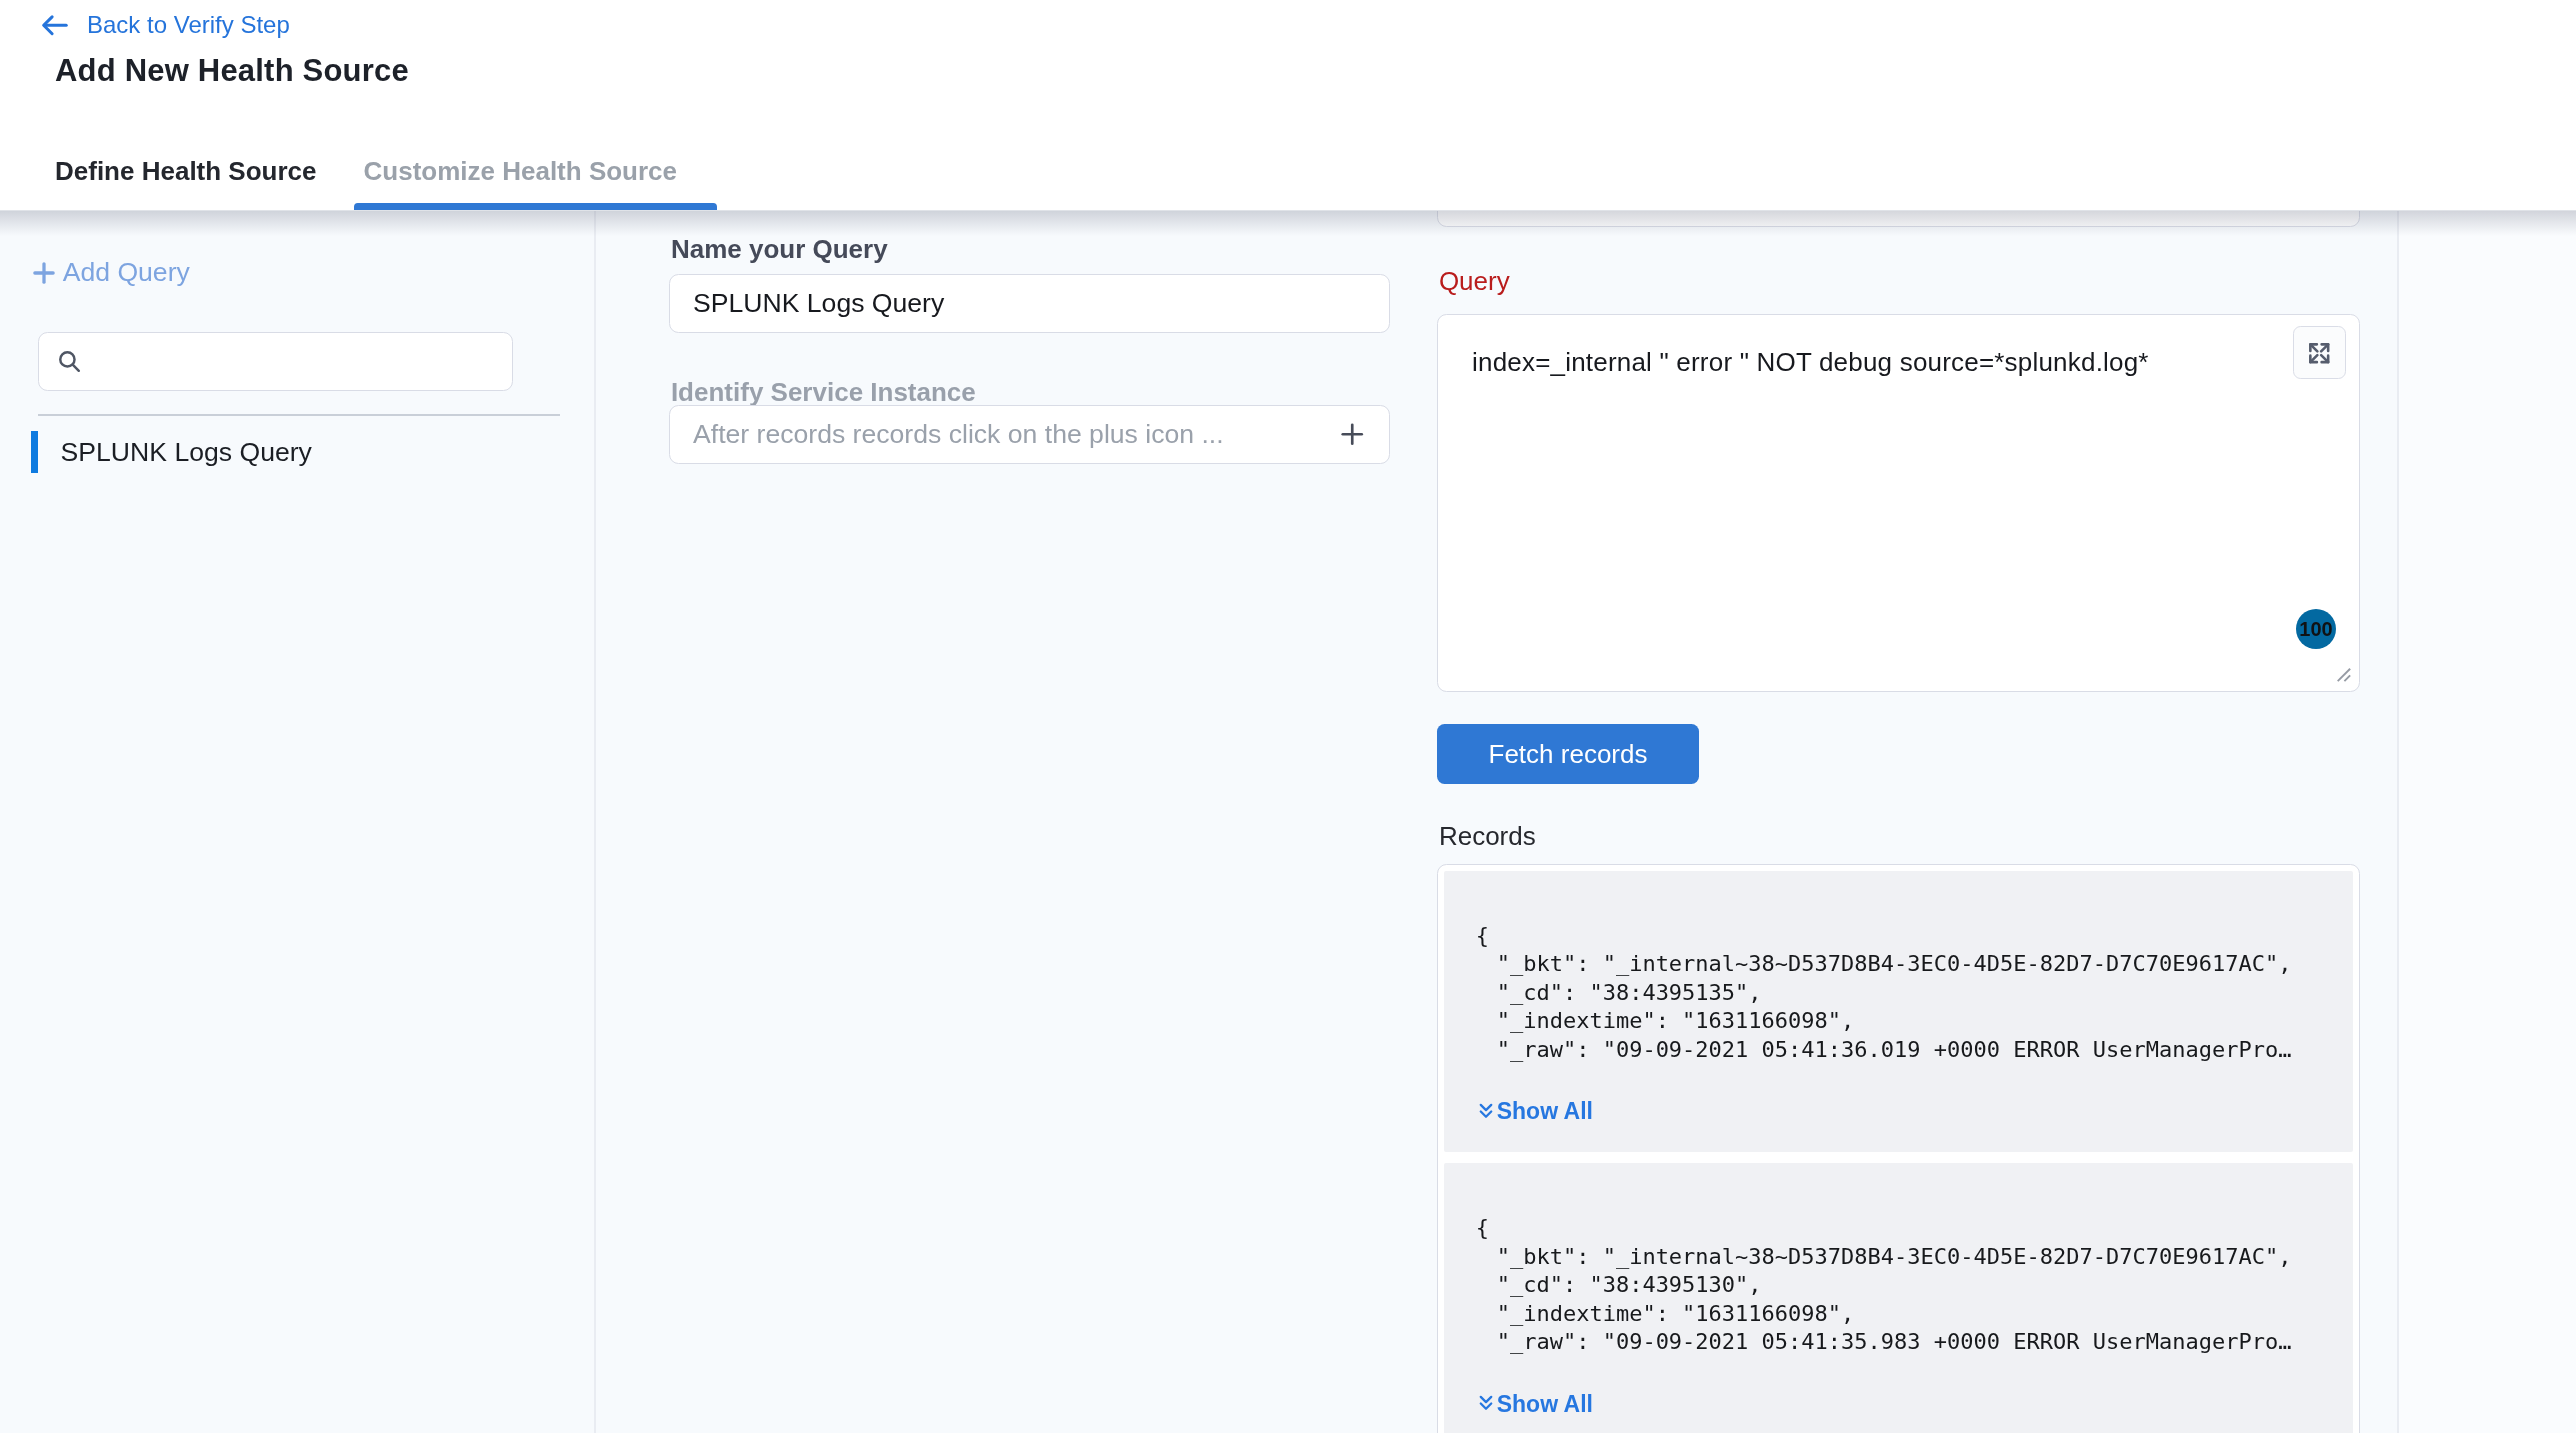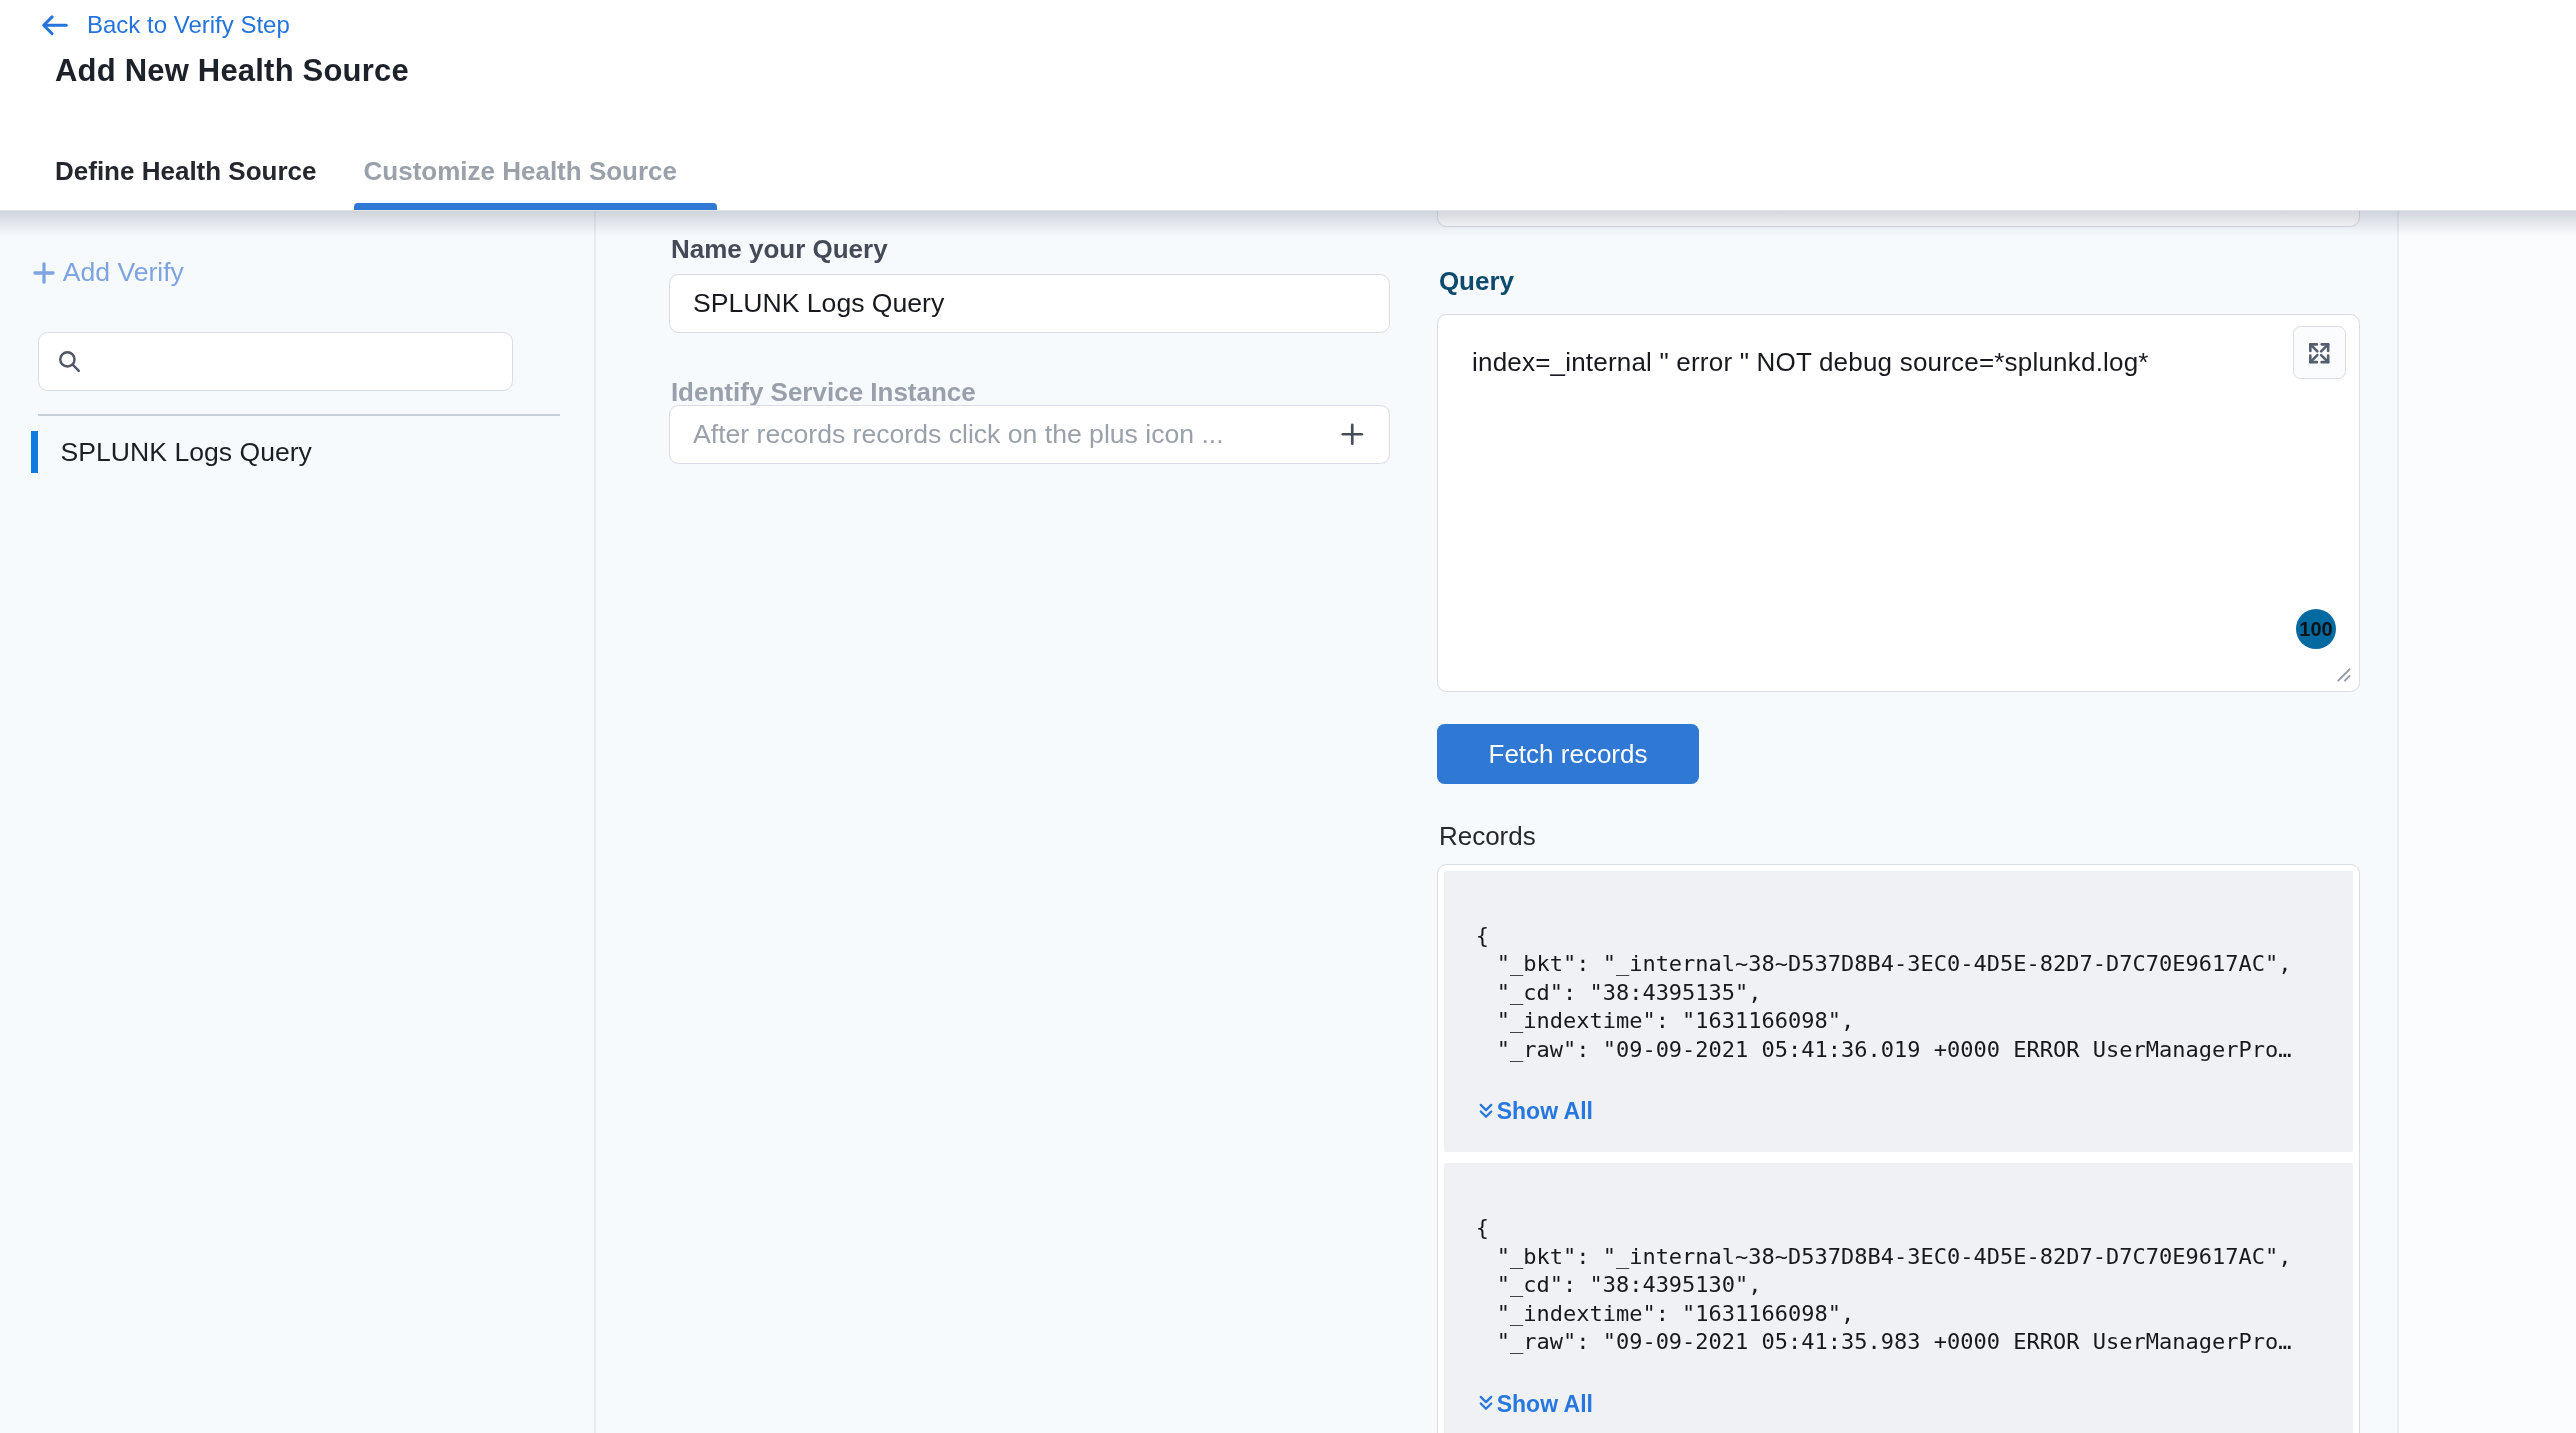--- a/index.html
+++ b/index.html
@@ -44,21 +44,21 @@
   .input .val{font-size:26.6px;color:#17191e;}
   .input .ph{font-size:26.6px;color:#9aa1ab;flex:1;}
   .input .plus-btn{cursor:pointer;display:flex;align-items:center;}
 
   
   .col-right{position:absolute;left:1437px;top:0;width:923px;}
   .partial-input{position:absolute;left:0;top:-9.5px;width:923px;height:25px;background:#fff;border:1.9px solid #d9dce6;
                  border-radius:0 0 9.5px 9.5px;box-sizing:border-box;overflow:hidden;}
   .partial-input::before{content:"";position:absolute;left:0;top:0;width:100%;height:7.6px;
                  background:linear-gradient(rgba(110,115,135,.22),rgba(110,115,135,0));}
-  .query-label{position:absolute;left:1.9px;top:55px;font-size:26px;font-weight:700;color:#0c4a6e;}
+  .query-label{position:absolute;left:1.9px;top:55px;font-size:26px;font-weight:400;color:#b91c1c;}
   .query-box{position:absolute;left:0;top:103px;width:923px;height:378px;background:#fff;border:1.9px solid #d9dce6;
              border-radius:9.5px;box-sizing:border-box;}
   .query-text{position:absolute;left:34px;top:32px;font-size:26px;color:#17191e;letter-spacing:0.2px;}
   .expand-btn{position:absolute;right:13.3px;top:11.4px;width:53px;height:53px;background:#fbfcfd;border:1.9px solid #dadde7;
               border-radius:7.6px;box-sizing:border-box;display:flex;align-items:center;justify-content:center;cursor:pointer;padding:0;}
   .count-badge{position:absolute;right:23px;top:294px;width:40px;height:40px;border-radius:50%;background:#0369a1;
                display:flex;align-items:center;justify-content:center;font-size:20px;font-weight:700;color:#101214;}
   .resize-handle{position:absolute;right:5.7px;bottom:3.8px;}
   .fetch-btn{position:absolute;left:0;top:513px;width:262px;height:60px;background:#2f78d4;color:#fff;border:none;
              border-radius:7.6px;font-size:26px;font-weight:500;font-family:inherit;cursor:pointer;}
@@ -105,21 +105,21 @@
     <div class="sidebar">
       <div class="add-query">
         <span style="display:flex;">
           <svg width="26" height="26" viewBox="0 0 27 27">
               <g stroke="#7da4e0" stroke-width="3.4" stroke-linecap="round">
                 <line x1="13.5" y1="4" x2="13.5" y2="23"></line>
                 <line x1="4" y1="13.5" x2="23" y2="13.5"></line>
               </g>
             </svg>
         </span>
-        <span class="lbl">Add Verify</span>
+        <span class="lbl">Add Query</span>
       </div>
       <div class="searchbox">
         <span style="display:flex;">
           <svg width="26.6" height="26.6" viewBox="0 0 28 28">
               <g stroke="#4f5664" stroke-width="2.6" fill="none" stroke-linecap="round">
                 <circle cx="12" cy="12" r="7.5"></circle>
                 <line x1="17.6" y1="17.6" x2="24" y2="24"></line>
               </g>
             </svg>
         </span>

